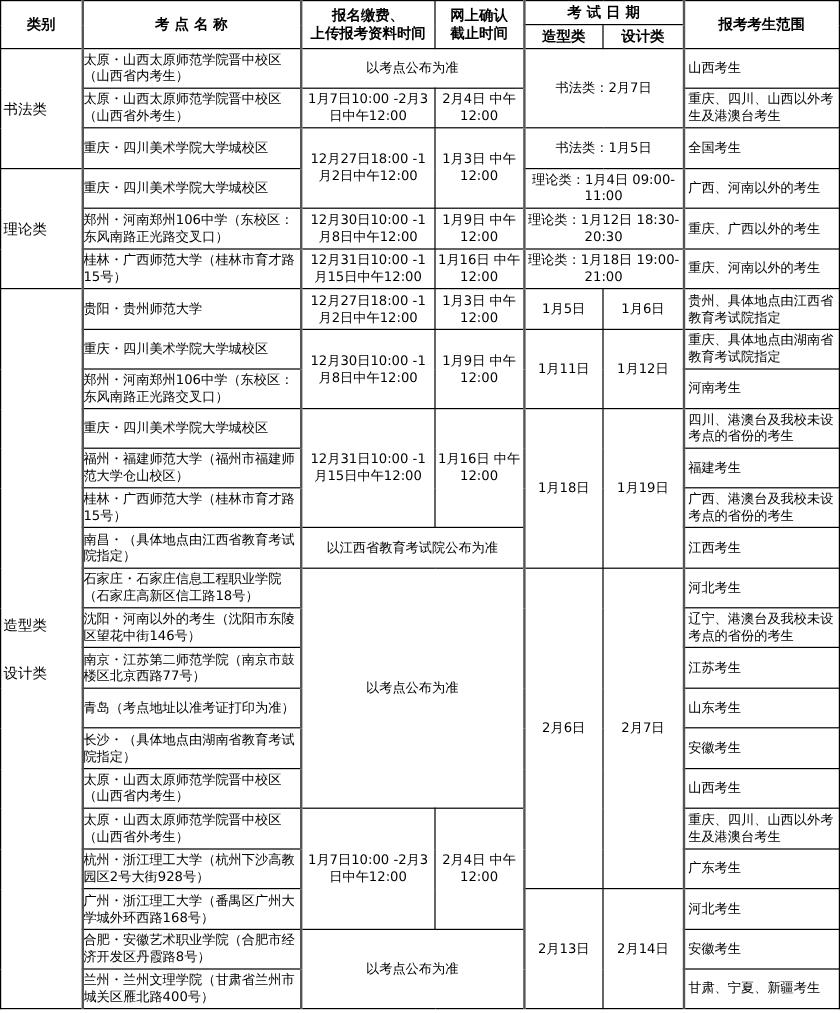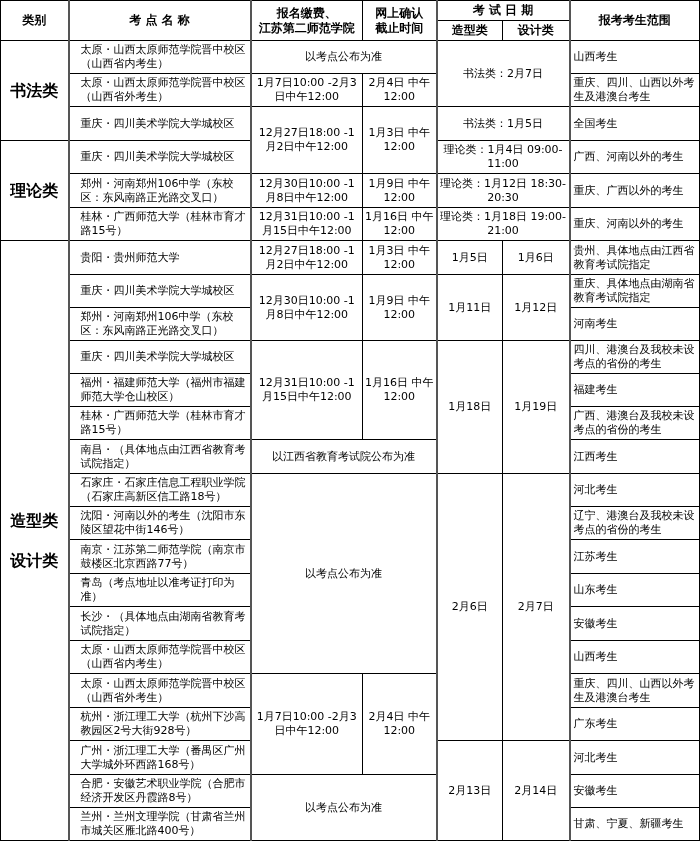--- a/index.html
+++ b/index.html
@@ -1,21 +1,21 @@
 <!DOCTYPE html>
 <html><head>
 <meta charset="utf-8">
 <style>
   html, body { margin: 0; padding: 0; background: #ffffff; }
   body { width: 700px; height: 844px; overflow: hidden; font-family: "DejaVu Sans", "Liberation Sans", sans-serif; color: #000; }
   table { border-collapse: collapse; table-layout: fixed; width: 699px; font-size: 11px; line-height: 14px; }
   td, th { border: 1px solid #000; padding: 0 2px; vertical-align: middle; overflow: hidden; }
   th { font-weight: bold; font-size: 12px; text-align: center; line-height: 15px; }
-  .cat { text-align: center; font-weight: bold; font-size: 16px; }
-  .site { text-align: left; padding-left: 11px; }
+  .cat { text-align: left; font-weight: normal; font-size: 12px; }
+  .site { text-align: left; padding-left: 0; }
   .c { text-align: center; }
   .scope { text-align: left; padding-left: 3px; }
   .thick-r { border-right: 2px solid #555; }
   .cat-stack span { display: block; }
   .cat-stack span + span { margin-top: 26px; }
 </style>
 </head>
 <body>
 
 <table>
@@ -26,21 +26,21 @@
     <col style="width:74px">
     <col style="width:66px">
     <col style="width:67px">
     <col style="width:130px">
   </colgroup>
   <thead>
     <tr style="height:20px">
       <th rowspan="2" class="thick-r">类别</th>
       <th rowspan="2" class="thick-r">考 点 名 称</th>
       <th rowspan="2" style="white-space:pre-line">报名缴费、
-江苏第二师范学院</th>
+上传报考资料时间</th>
       <th rowspan="2" class="thick-r" style="white-space:pre-line">网上确认
 截止时间</th>
       <th colspan="2" class="thick-r">考 试 日 期</th>
       <th rowspan="2">报考考生范围</th>
     </tr>
     <tr style="height:20px">
       <th>造型类</th>
       <th class="thick-r">设计类</th>
     </tr>
   </thead>

